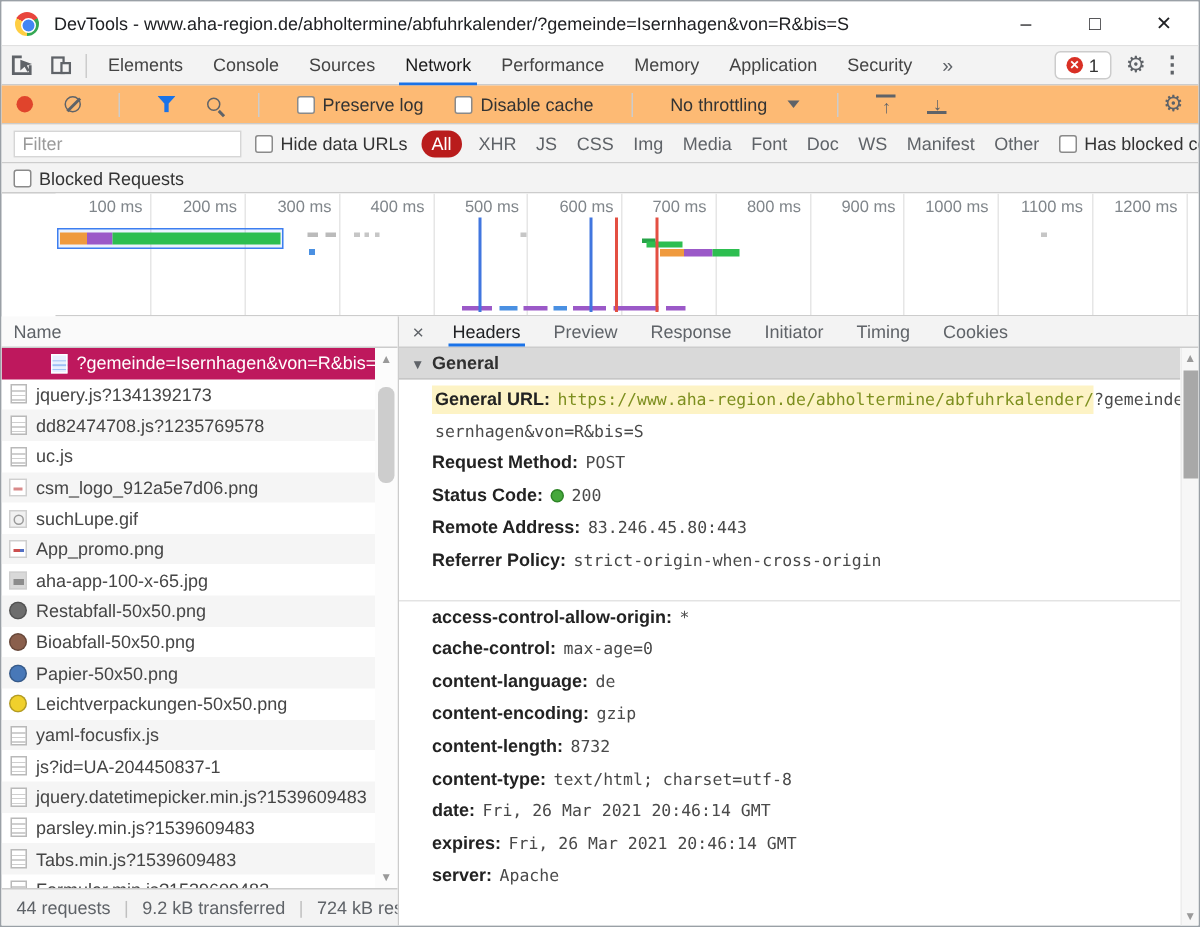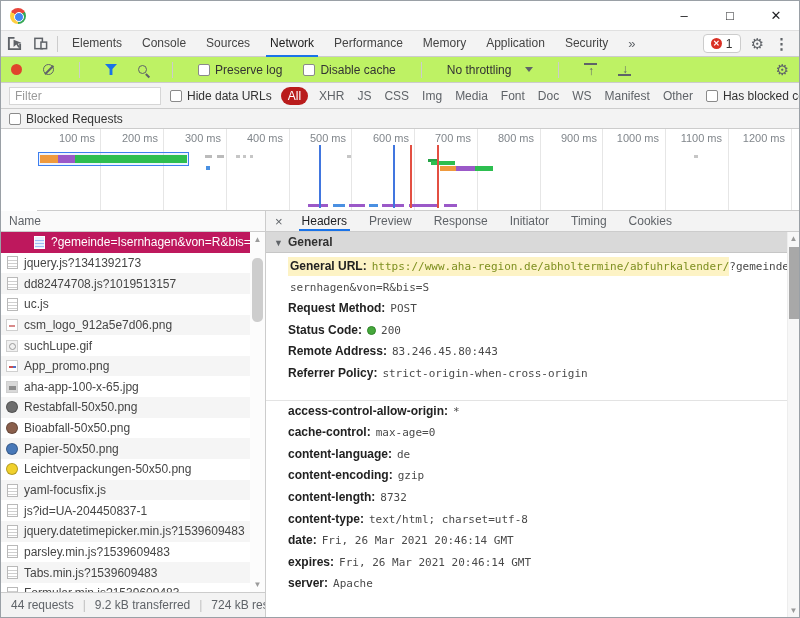--- a/index.html
+++ b/index.html
@@ -27,21 +27,21 @@
   .tab { padding:0 10px; line-height:25px; color:#444; white-space:nowrap; position:relative; }
   .tab.active { color:#1a1a1a; }
   .tab.active::after { content:""; position:absolute; left:6px; right:6px; bottom:0; height:2px; background:#1a73e8; }
   .tab-overflow { padding:0 10px; color:#5f6368; font-size:13px; }
   .tabbar-right { margin-left:auto; display:flex; align-items:center; gap:10px; padding-right:10px; }
   .error-badge { display:flex; align-items:center; gap:4px; border:1px solid #ccc; border-radius:4px; background:#fff; padding:1px 7px; height:19px; }
   .err-circle { width:11px; height:11px; border-radius:50%; background:#d93025; color:#fff; font-size:8px; line-height:11px; text-align:center; font-weight:bold; }
   .glyph-btn { color:#5f6368; font-size:15px; line-height:1; }
 
   
-  .nettoolbar { position:absolute; left:0; top:56px; width:100%; height:26px; background:#bef264; border-bottom:1px solid #ccc; display:flex; align-items:center; gap:21px; padding:0 10px; }
+  .nettoolbar { position:absolute; left:0; top:56px; width:100%; height:26px; background:#fdba74; border-bottom:1px solid #ccc; display:flex; align-items:center; gap:21px; padding:0 10px; }
   .rec-dot { width:11px; height:11px; border-radius:50%; background:#e0442c; flex:none; }
   .block-icon { width:11px; height:11px; border:1.5px solid #5f6368; border-radius:50%; position:relative; flex:none; }
   .block-icon::after { content:""; position:absolute; left:-1px; top:4px; width:12px; height:1.5px; background:#5f6368; transform:rotate(-45deg); }
   .funnel-icon { width:12px; height:11px; background:#1a73e8; clip-path:polygon(0 0,100% 0,62% 45%,62% 100%,38% 100%,38% 45%); flex:none; }
   .search-icon { width:9px; height:9px; border:1.5px solid #5f6368; border-radius:50%; position:relative; flex:none; }
   .search-icon::after { content:""; position:absolute; left:7px; top:7px; width:5px; height:1.5px; background:#5f6368; transform:rotate(45deg); transform-origin:left center; }
   .chk { width:12px; height:12px; border:1px solid #8a8a8a; border-radius:2px; background:#fff; flex:none; display:inline-block; }
   .chk-group { display:flex; align-items:center; gap:5px; white-space:nowrap; color:#333; }
   .dropdown { display:flex; align-items:center; gap:14px; color:#333; white-space:nowrap; }
   .caret-down { width:0; height:0; border-left:4px solid transparent; border-right:4px solid transparent; border-top:5px solid #5f6368; }
@@ -124,20 +124,21 @@
   .right-scroll { position:absolute; right:0; top:21px; bottom:0; width:12px; background:#f7f7f7; border-left:1px solid #ededed; }
   .right-thumb { position:absolute; left:1px; top:15px; width:10px; height:72px; background:#a8a8a8; }
 </style>
 </head>
 <body>
 
 <div class="window">
 
   <div class="titlebar">
     <span class="chrome-logo"></span>
+    <span class="win-title">DevTools - www.aha-region.de/abholtermine/abfuhrkalender/?gemeinde=Isernhagen&amp;von=R&amp;bis=S</span>
     <span class="win-controls">
       <span class="win-btn">–</span>
       <span class="win-btn">□</span>
       <span class="win-btn">✕</span>
     </span>
   </div>
 
   <div class="tabbar">
     <span class="tb-icon">
       <svg width="15" height="15" viewBox="0 0 16 16">
@@ -306,21 +307,21 @@
       <div class="req-row selected">
             <span class="ficon" data-icon="doc"></span>
             <span class="req-label">?gemeinde=Isernhagen&amp;von=R&amp;bis=S</span>
           </div>
           <div class="req-row">
             <span class="ficon" data-icon="script"></span>
             <span class="req-label">jquery.js?1341392173</span>
           </div>
           <div class="req-row">
             <span class="ficon" data-icon="script"></span>
-            <span class="req-label">dd82474708.js?1019513157</span>
+            <span class="req-label">dd82474708.js?1235769578</span>
           </div>
           <div class="req-row">
             <span class="ficon" data-icon="script"></span>
             <span class="req-label">uc.js</span>
           </div>
           <div class="req-row">
             <span class="ficon" data-icon="img-logo"></span>
             <span class="req-label">csm_logo_912a5e7d06.png</span>
           </div>
           <div class="req-row">

